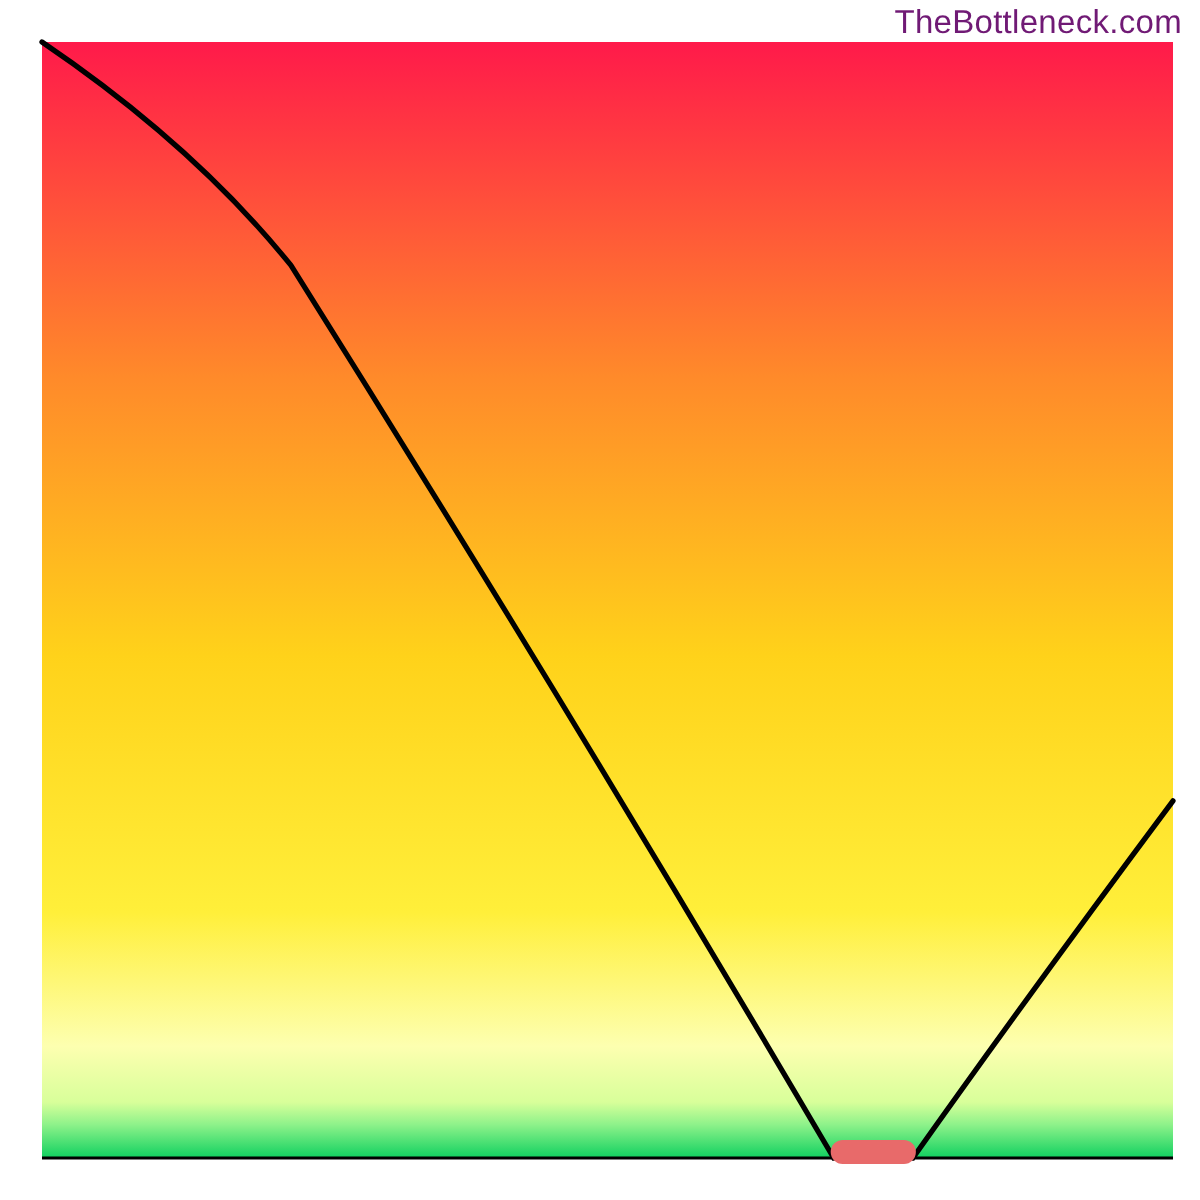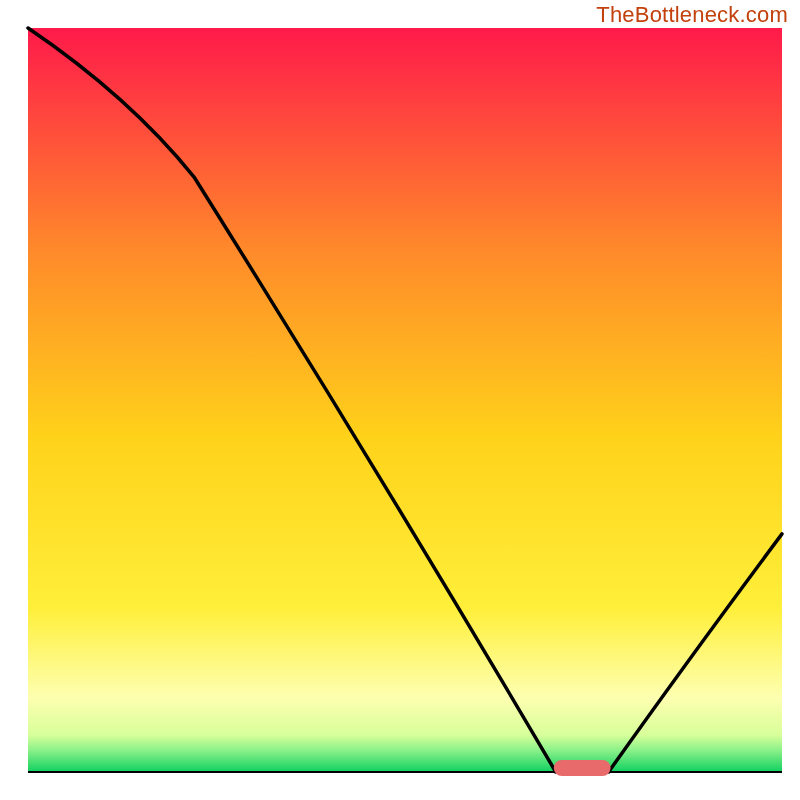--- a/index.html
+++ b/index.html
@@ -4,21 +4,21 @@
 <style>
   * { margin: 0; padding: 0; box-sizing: border-box; }
   html, body { width: 800px; height: 800px; overflow: hidden; background: #fff; }
   .wrap { position: relative; width: 800px; height: 800px; }
   .attribution {
     position: absolute;
     top: 2px;
     right: 12px;
     font-family: Arial, Helvetica, sans-serif;
     font-size: 22px;
-    color: #c2410c;
+    color: #701a75;
     font-weight: 500;
     letter-spacing: 0.2px;
   }
   svg.chart { position: absolute; left: 0; top: 0; }
 </style>
 </head>
 <body>
 <div class="wrap">
 
 <svg class="chart" width="800" height="800" viewBox="0 0 800 800">

